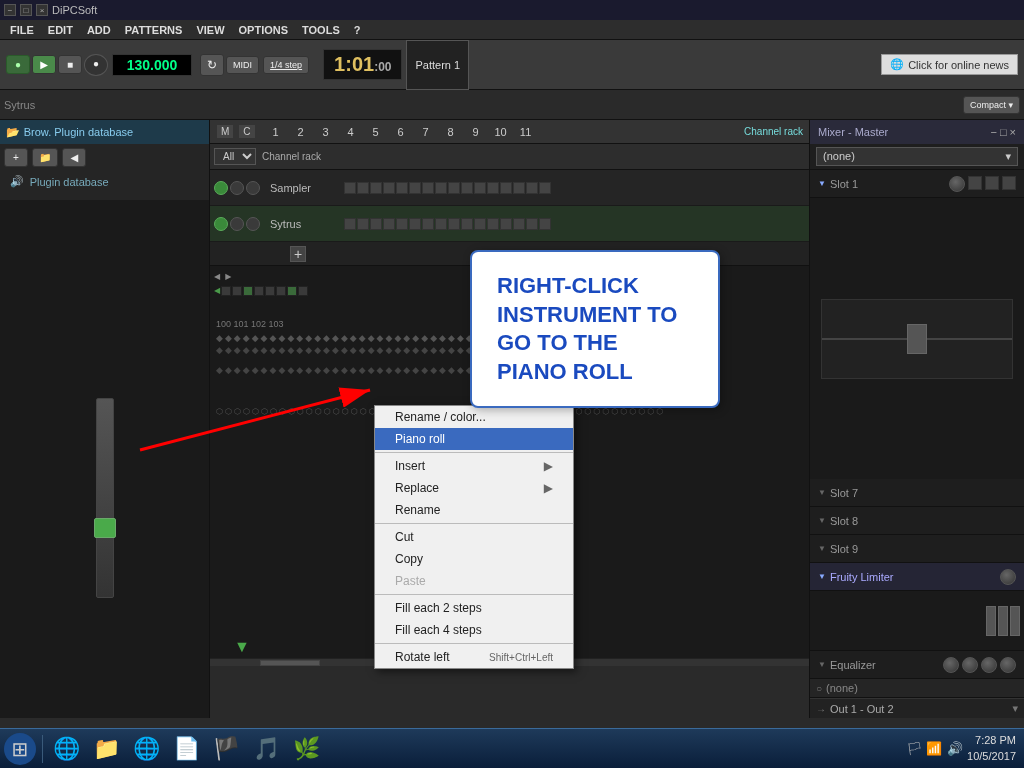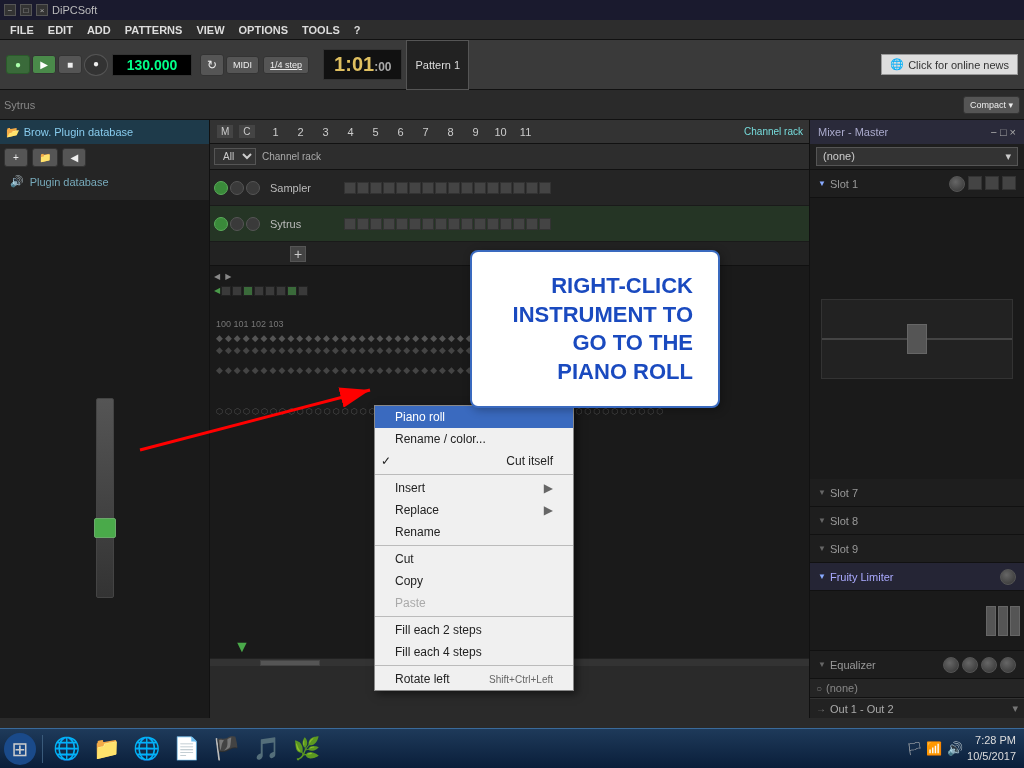--- a/index.html
+++ b/index.html
@@ -285,21 +285,21 @@
     #callout {
       position: absolute;
       top: 130px;
       left: 470px;
       background: white;
       border: 2px solid #3a6abf;
       border-radius: 8px;
       padding: 20px 25px;
       z-index: 200;
       width: 250px;
-      text-align: right;
+      text-align: left;
       box-shadow: 2px 2px 10px rgba(0,0,0,0.3);
     }
     #callout-text {
       color: #1a4abf;
       font-size: 22px;
       font-weight: bold;
       line-height: 1.3;
       font-family: Arial, sans-serif;
     }
 
@@ -883,28 +883,25 @@
     </div>
 
     <div style="padding:3px 6px; background:#222; border-top:1px solid #333; display:flex; align-items:center; gap:4px;">
       <span style="color:#777; font-size:10px;">→</span>
       <span style="color:#aaa; font-size:11px; cursor:pointer;">Out 1 - Out 2</span>
       <span style="margin-left:auto; color:#777;">▾</span>
     </div>
   </div>
 
   <div id="context-menu">
+    <div class="ctx-item">
+      <span>Rename / color...</span>
+    </div>
     <div class="ctx-item highlighted">
       <span>Piano roll</span>
-    </div>
-    <div class="ctx-item">
-      <span>Rename / color...</span>
-    </div>
-    <div class="ctx-item checked">
-      <span>Cut itself</span>
     </div>
     <div class="ctx-separator"></div>
     <div class="ctx-item">
       <span>Insert</span>
       <span class="ctx-arrow">▶</span>
     </div>
     <div class="ctx-item">
       <span>Replace</span>
       <span class="ctx-arrow">▶</span>
     </div>

